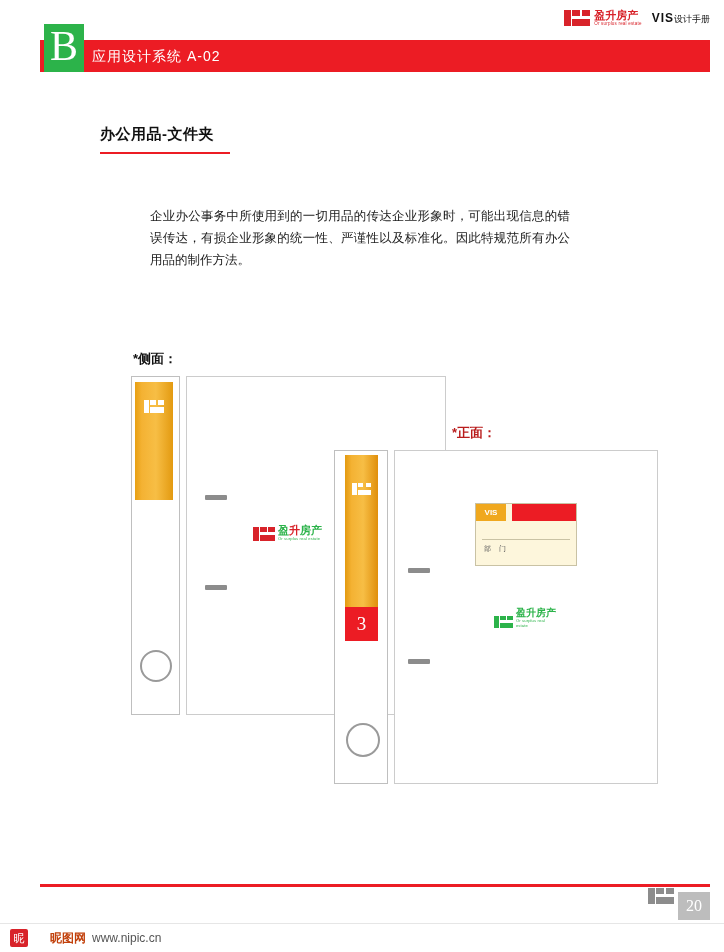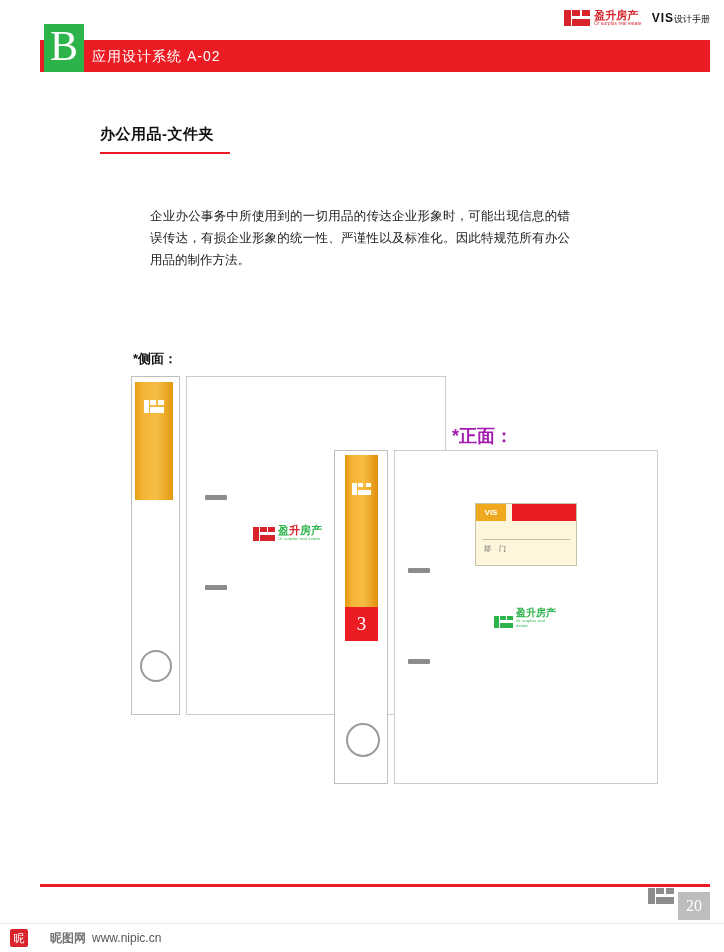--- a/index.html
+++ b/index.html
@@ -141,22 +141,22 @@
     top: 350px;
     left: 133px;
     font-size: 13px;
     color: #111;
     font-weight: bold;
   }
   .label-front {
     position: absolute;
     top: 424px;
     left: 452px;
-    font-size: 18px;
-    color: #a21caf;
+    font-size: 13px;
+    color: #b91c1c;
     font-weight: bold;
   }
 
   
   .art { position: absolute; }
 
   
   .b1-body {
     left: 131px; top: 376px; width: 47px; height: 337px;
     background: #ffffff; border: 1px solid #bfbfbf;
@@ -245,21 +245,21 @@
   .wm-bar {
     position: absolute; left: 0; bottom: 0; width: 724px; height: 28px;
     background: #ffffff; border-top: 1px solid #e6e6e6;
     display: flex; align-items: center;
   }
   .wm-left { display: flex; align-items: center; gap: 6px; padding-left: 10px; }
   .wm-icon {
     width: 18px; height: 18px; background: #d8232a; color: #fff;
     font-size: 11px; line-height: 18px; text-align: center; border-radius: 2px;
   }
-  .wm-name { font-size: 12px; color: #737373; font-weight: bold; padding-left: 16px; }
+  .wm-name { font-size: 12px; color: #c2410c; font-weight: bold; padding-left: 16px; }
   .wm-url { font-size: 12px; color: #555; }
   .wm-right {
     margin-left: auto; height: 28px; background: #d8232a; color: #fff;
     font-size: 10px; line-height: 28px; padding: 0 12px 0 18px;
   }
 </style>
 </head>
 <body>
 
 <div class="top-brand">

